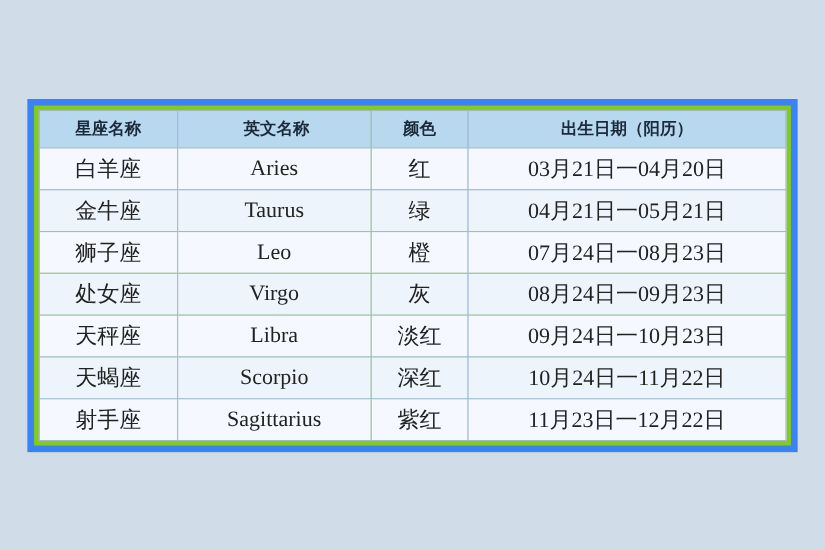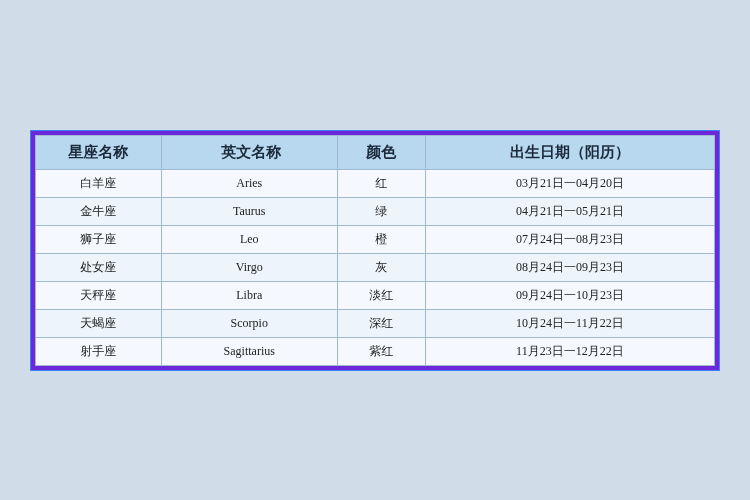--- a/index.html
+++ b/index.html
@@ -12,35 +12,35 @@
       width: 750px;
       height: 500px;
       background-color: #d0dce8;
       display: flex;
       align-items: center;
       justify-content: center;
       font-family: "SimSun", "宋体", serif;
     }
 
     .table-container {
-      background-color: #6d28d9;
-      border: 1px solid #3b82f6;
+      background-color: #84cc16;
+      border: 6px solid #3b82f6;
       padding: 4px;
     }
 
     table {
       border-collapse: collapse;
       width: 680px;
     }
 
     th, td {
       border: 1px solid #a0b8d0;
       text-align: center;
       padding: 5px 8px;
-      font-size: 12px;
+      font-size: 20px;
       white-space: nowrap;
     }
 
     thead tr th {
       background-color: #b8d8f0;
       color: #1a2a3a;
       font-weight: bold;
       font-size: 15px;
       padding: 7px 8px;
     }

